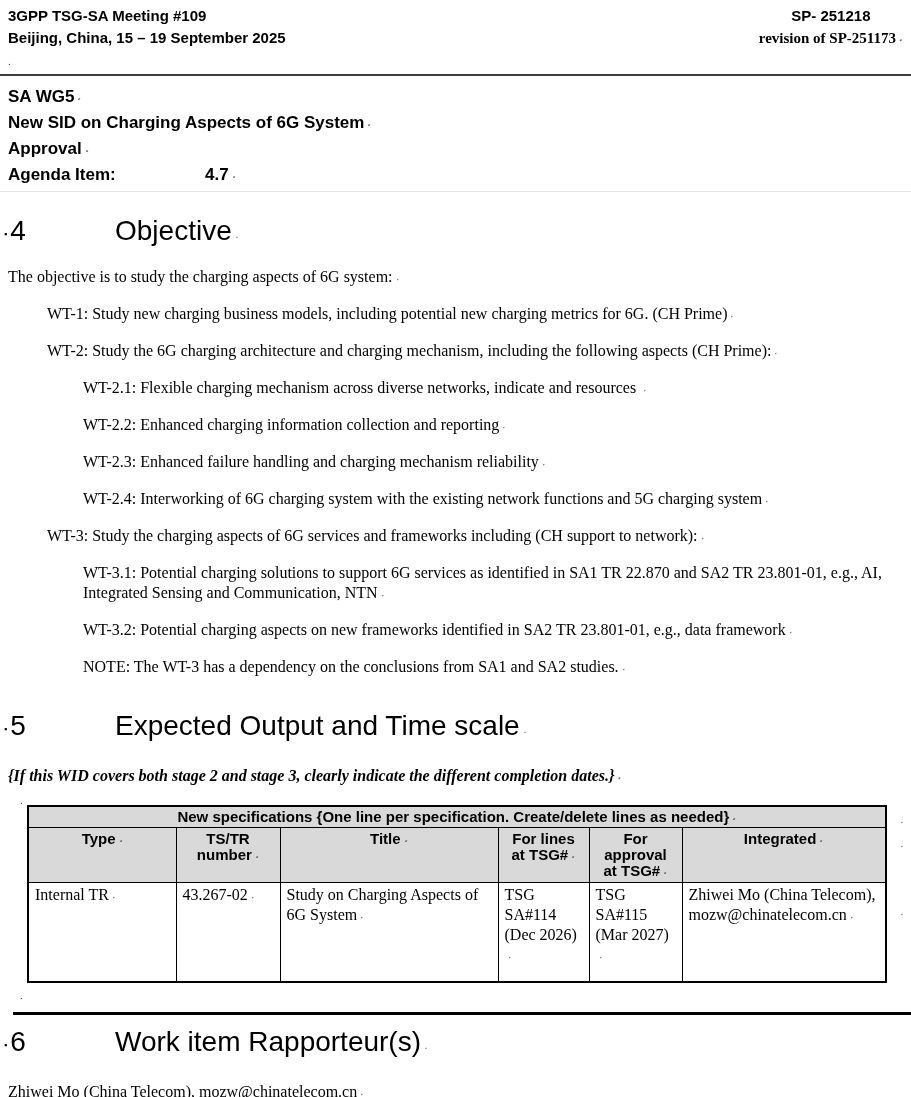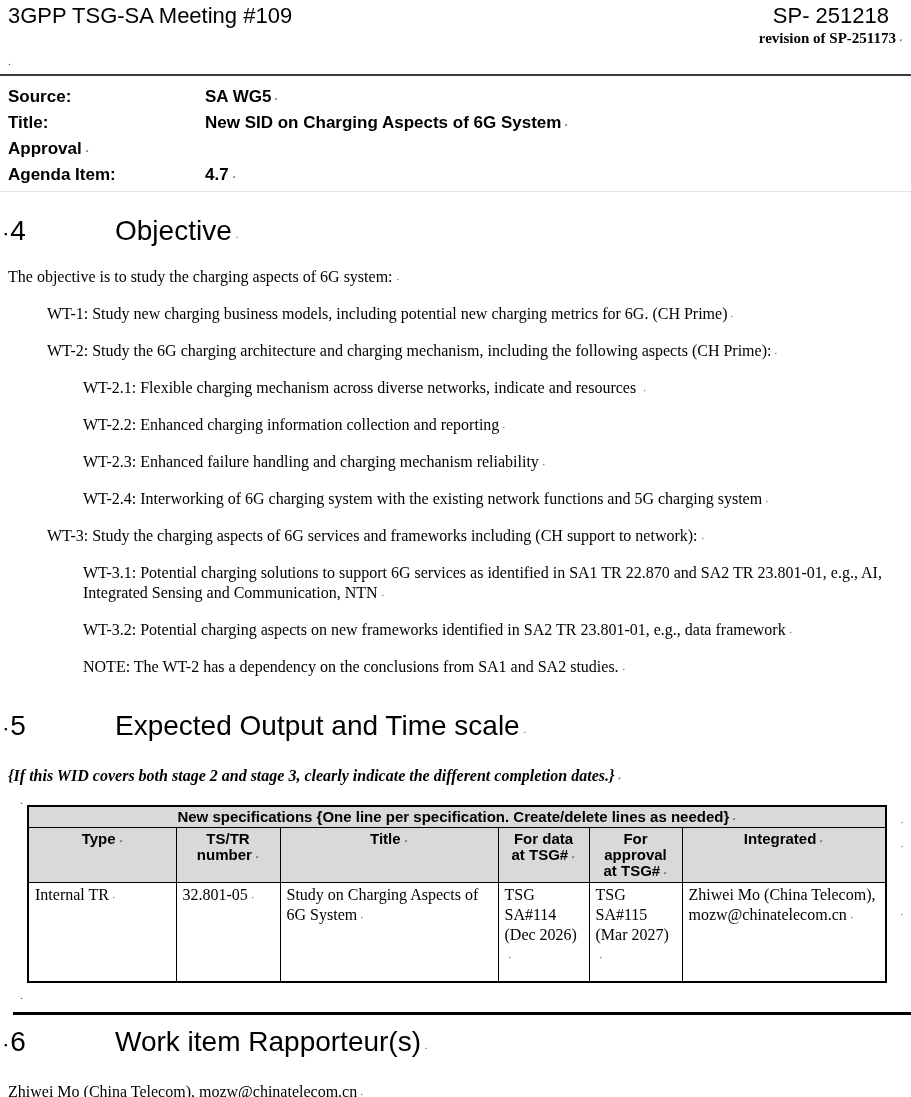--- a/index.html
+++ b/index.html
@@ -3,21 +3,21 @@
 <meta charset="utf-8">
 <style>
   * { box-sizing: border-box; }
   html,body { margin:0; padding:0; }
   body {
     width:911px; height:1097px; background:#ffffff; color:#000;
     font-family:"Liberation Serif", serif; position:relative; overflow:hidden;
   }
   .top-header { display:flex; justify-content:space-between; padding:5px 8px 0 8px; }
   .th-left div, .th-doc {
-    font-family:"Liberation Sans", sans-serif; font-weight:normal; font-size:22px; line-height:22px;
+    font-family:"Liberation Sans", sans-serif; font-weight:bold; font-size:15px; line-height:22px;
   }
   .th-right { text-align:center; }
   .th-rev { font-family:"Liberation Serif", serif; font-weight:bold; font-size:15px; line-height:22px; }
 
   .pmark {
     display:inline-block; color:#444; font-size:12px; line-height:6px;
     margin-left:4px; transform:skewX(-25deg) translateY(-2px); opacity:.75;
   }
   .standalone-mark { display:block; height:10px; font-size:11px; color:#444; }
   .mark-1 { margin:6px 0 0 8px; }
@@ -59,37 +59,36 @@
   .twm-a { top:8px; } .twm-b { top:32px; } .twm-c { top:100px; }
 
   .rapporteur-line { font-size:16px; line-height:20px; margin:17px 8px 0 8px; }
 </style>
 </head>
 <body>
 
 <div class="top-header">
   <div class="th-left">
     <div>3GPP TSG-SA Meeting #109</div>
+    <div>Beijing, China, 15 – 19 September 2025</div>
   </div>
   <div class="th-right">
     <div class="th-doc">SP- 251218</div>
     <div class="th-rev"><span>revision of SP-251173</span><span class="pmark">.</span></div>
   </div>
 </div>
 
 <span class="standalone-mark mark-1">.</span>
 <div class="rule-1"></div>
 
 <div class="doc-info">
   <div class="row">
-    <span class="label">Source:</span>
     <span><span>SA WG5</span><span class="pmark">.</span></span>
   </div>
   <div class="row">
-    <span class="label">Title:</span>
     <span><span>New SID on Charging Aspects of 6G System</span><span class="pmark">.</span></span>
   </div>
   <div class="row">
     <span><span>Approval</span><span class="pmark">.</span></span>
   </div>
   <div class="row">
     <span class="label">Agenda Item:</span>
     <span><span>4.7</span><span class="pmark">.</span></span>
   </div>
 </div>
@@ -104,21 +103,21 @@
 
 <p class="wt"><span>WT-1: Study new charging business models, including potential new charging metrics for 6G. (CH Prime)</span><span class="pmark">.</span></p>
 <p class="wt"><span>WT-2: Study the 6G charging architecture and charging mechanism, including the following aspects (CH Prime):</span><span class="pmark">.</span></p>
 <p class="wt lvl2"><span>WT-2.1: Flexible charging mechanism across diverse networks, indicate and resources </span><span class="pmark">.</span></p>
 <p class="wt lvl2"><span>WT-2.2: Enhanced charging information collection and reporting</span><span class="pmark">.</span></p>
 <p class="wt lvl2"><span>WT-2.3: Enhanced failure handling and charging mechanism reliability</span><span class="pmark">.</span></p>
 <p class="wt lvl2"><span>WT-2.4: Interworking of 6G charging system with the existing network functions and 5G charging system</span><span class="pmark">.</span></p>
 <p class="wt"><span>WT-3: Study the charging aspects of 6G services and frameworks including (CH support to network):</span><span class="pmark">.</span></p>
 <p class="wt lvl2"><span>WT-3.1: Potential charging solutions to support 6G services as identified in SA1 TR 22.870 and SA2 TR 23.801-01, e.g., AI, Integrated Sensing and Communication, NTN</span><span class="pmark">.</span></p>
 <p class="wt lvl2"><span>WT-3.2: Potential charging aspects on new frameworks identified in SA2 TR 23.801-01, e.g., data framework</span><span class="pmark">.</span></p>
-<p class="wt lvl2"><span>NOTE: The WT-2 has a dependency on the conclusions from SA1 and SA2 studies.</span><span class="pmark">.</span></p>
+<p class="wt lvl2"><span>NOTE: The WT-3 has a dependency on the conclusions from SA1 and SA2 studies.</span><span class="pmark">.</span></p>
 
 <div class="sec-heading h5">
   <span class="h-num"><span class="h-bullet">▪</span><span>5</span></span>
   <span><span>Expected Output and Time scale</span><span class="pmark">.</span></span>
 </div>
 
 <p class="stage-note"><span>{If this WID covers both stage 2 and stage 3, clearly indicate the different completion dates.}</span><span class="pmark">.</span></p>
 
 <span class="standalone-mark mark-2">.</span>
 
@@ -133,27 +132,27 @@
         <col style="width:204px">
     </colgroup>
     <tbody>
         <tr class="caption-row">
       <th colspan="6"><span>New specifications {One line per specification. Create/delete lines as needed}</span><span class="pmark">.</span></th>
     </tr>
     <tr class="head-row">
       <th><span>Type</span><span class="pmark">.</span></th>
       <th><span>TS/TR number</span><span class="pmark">.</span></th>
       <th><span>Title</span><span class="pmark">.</span></th>
-      <th><span>For data at TSG#</span><span class="pmark">.</span></th>
+      <th><span>For lines at TSG#</span><span class="pmark">.</span></th>
       <th><span>For approval at TSG#</span><span class="pmark">.</span></th>
       <th><span>Integrated</span><span class="pmark">.</span></th>
     </tr>
     <tr class="body-row">
       <td><span>Internal TR</span><span class="pmark">.</span></td>
-      <td><span>32.801-05</span><span class="pmark">.</span></td>
+      <td><span>43.267-02</span><span class="pmark">.</span></td>
       <td><span>Study on Charging Aspects of 6G System</span><span class="pmark">.</span></td>
       <td><span>TSG SA#114 (Dec 2026)</span><span class="pmark">.</span></td>
       <td><span>TSG SA#115 (Mar 2027)</span><span class="pmark">.</span></td>
       <td><span>Zhiwei Mo (China Telecom), mozw@chinatelecom.cn</span><span class="pmark">.</span></td>
     </tr>
   </tbody>
     </table>
   <span class="tw-mark twm-a">.</span>
   <span class="tw-mark twm-b">.</span>
   <span class="tw-mark twm-c">.</span>

